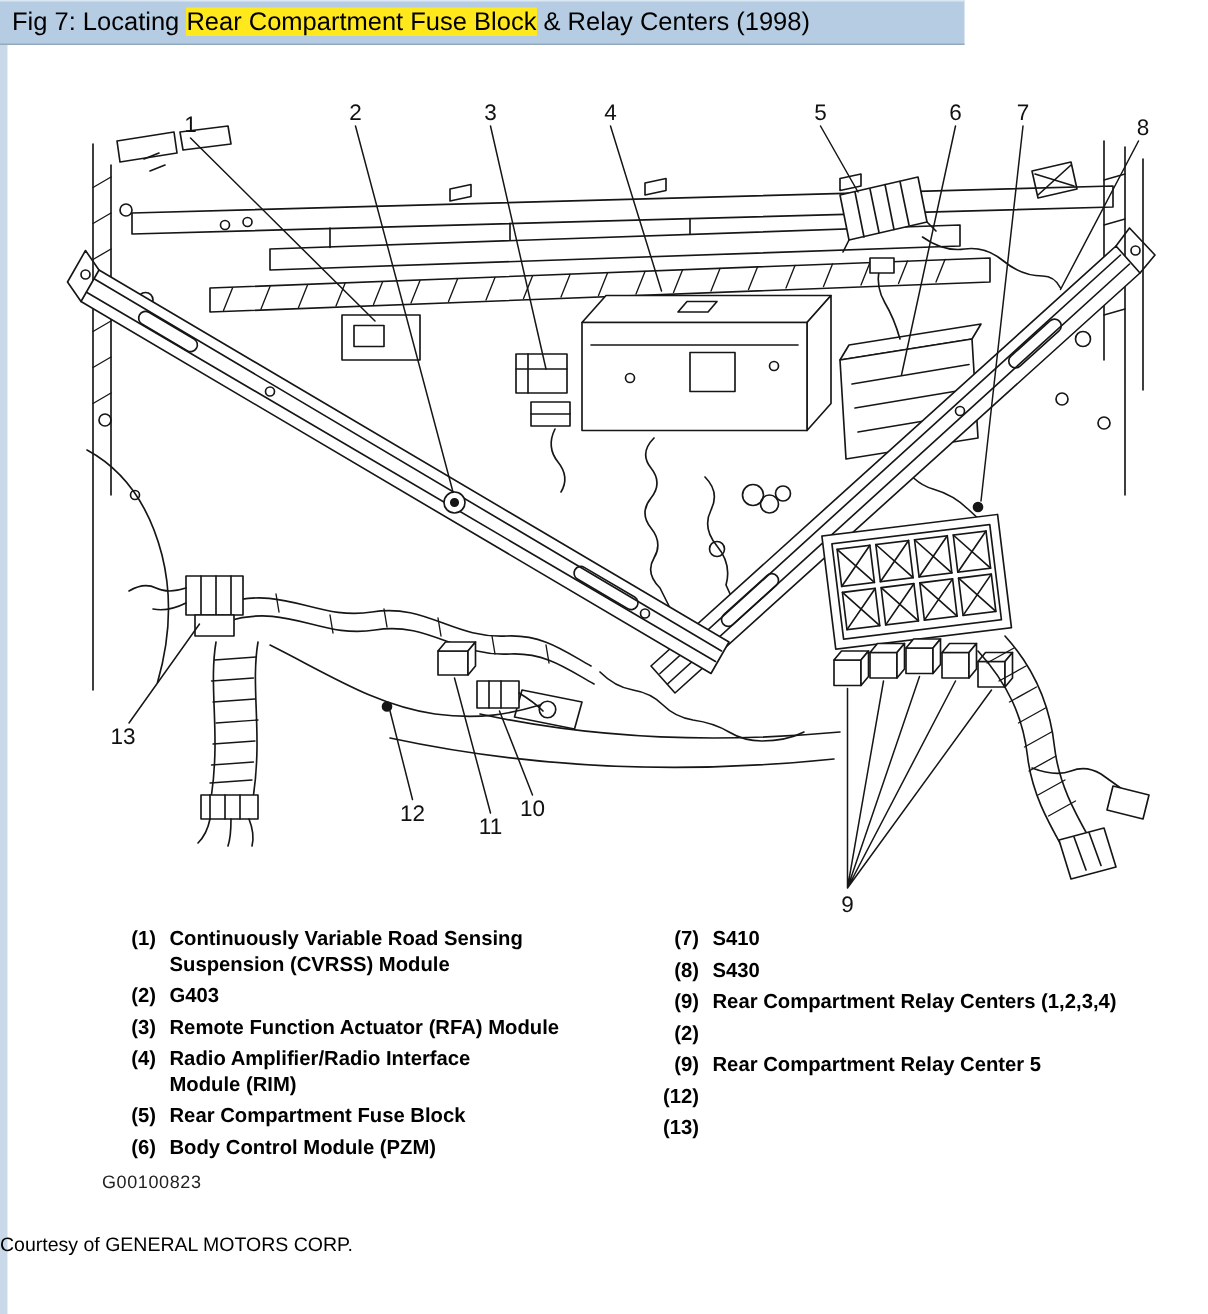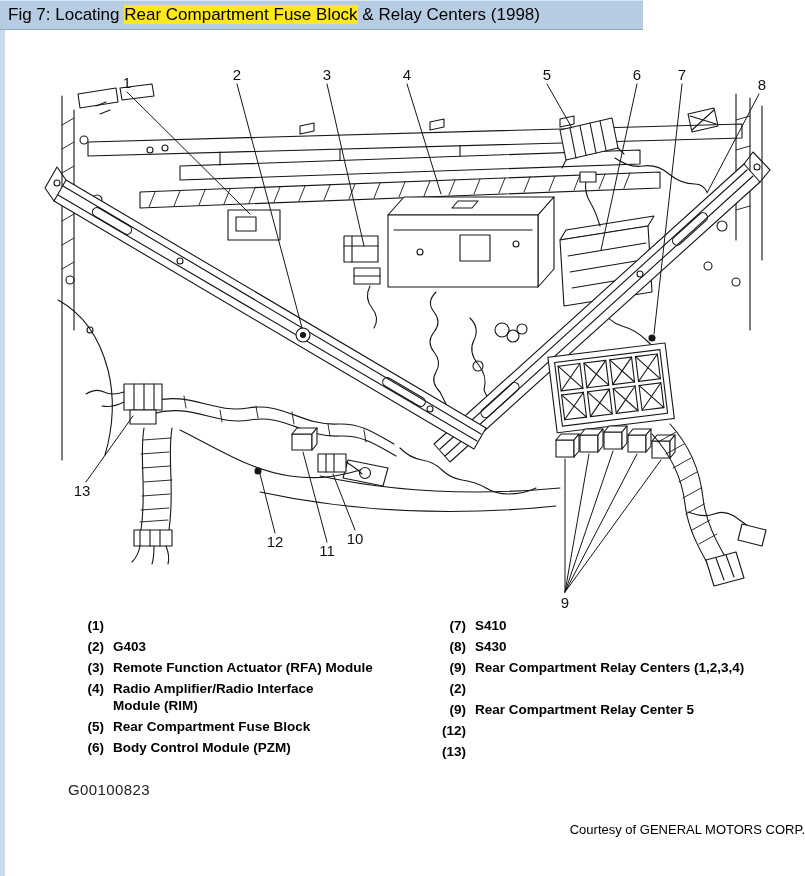--- a/index.html
+++ b/index.html
@@ -19,22 +19,22 @@
   .diagram{position:absolute;left:0;top:30px;width:805px;height:586px;}
   .diagram text{font:15px "Liberation Sans",sans-serif;fill:#111;}
   .legend{position:absolute;left:68px;top:617px;width:724px;display:flex;gap:14px;
     font-size:13.5px;font-weight:700;line-height:17px;}
   .lg-col{display:flex;flex-direction:column;gap:4px;}
   .lg-col.left{width:348px;}
   .lg-col.right{width:360px;}
   .lg-row{display:grid;grid-template-columns:36px 1fr;column-gap:9px;}
   .lg-num{text-align:right;}
   .lg-label{white-space:pre-line;}
-  .figure-id{position:absolute;left:68px;top:781px;font-size:15px;font-weight:400;color:#222;letter-spacing:.4px;text-align:center;}
-  .footer{position:absolute;left:0;top:822px;width:805px;text-align:right;font-size:13px;font-weight:400;}
+  .figure-id{position:absolute;left:68px;top:781px;font-size:12px;font-weight:400;color:#222;letter-spacing:.4px;text-align:center;}
+  .footer{position:absolute;left:0;top:822px;width:805px;text-align:left;font-size:13px;font-weight:400;}
 </style>
 </head>
 <body>
 
 <div class="page">
   <div class="left-strip"></div>
 
   <div class="titlebar"><span>Fig 7: Locating </span><span class="hl">Rear Compartment Fuse Block</span><span> &amp; Relay Centers (1998)</span></div>
 
   <svg class="diagram" viewBox="0 0 805 586">
@@ -271,20 +271,22 @@
       <text x="327" y="526">11</text>
       <text x="275" y="517">12</text>
       <text x="82" y="466">13</text>
     </g>
   </svg>
 
   <div class="legend">
     <div class="lg-col left">
       <div class="lg-row">
           <span class="lg-num">(1)</span>
+          <span class="lg-label">Continuously Variable Road Sensing
+Suspension (CVRSS) Module</span>
         </div>
       <div class="lg-row">
           <span class="lg-num">(2)</span>
           <span class="lg-label">G403</span>
         </div>
       <div class="lg-row">
           <span class="lg-num">(3)</span>
           <span class="lg-label">Remote Function Actuator (RFA) Module</span>
         </div>
       <div class="lg-row">

